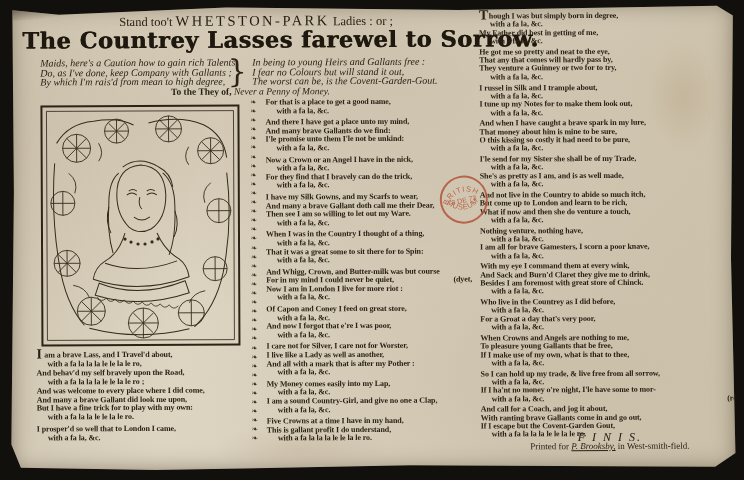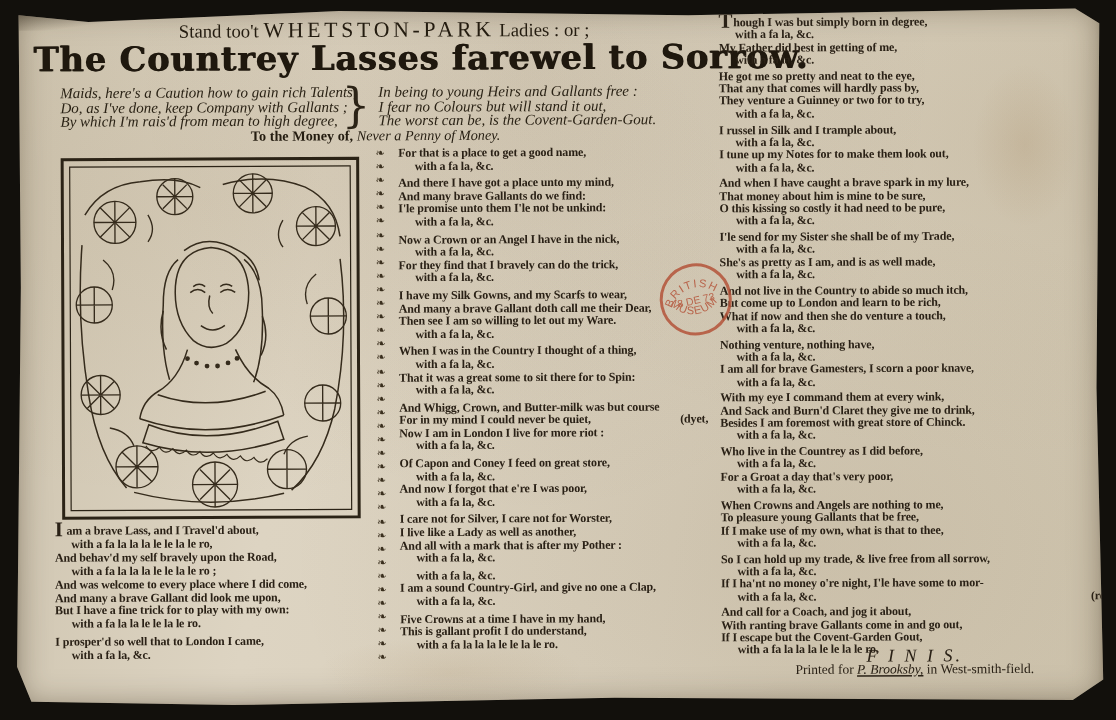--- a/index.html
+++ b/index.html
@@ -96,21 +96,21 @@
       </div>
       <div class="brace">}</div>
       <div class="epi right">
         <div>In being to young Heirs and Gallants free :</div>
         <div>I fear no Colours but will stand it out,</div>
         <div>The worst can be, is the Covent-Garden-Gout.</div>
       </div>
     </div>
 
     <div class="tune">
-      <b>To the Money of,</b>
+      <b>To the They of,</b>
       <i>Never a Penny of Money.</i>
     </div>
 
     <svg class="woodcut" viewBox="0 0 203 245">
       <g stroke="#2b2316" fill="none" stroke-width="2">
         <rect x="3" y="3" width="197" height="239"></rect>
       </g>
       <g stroke="#2b2316" fill="none" stroke-width="0.8">
         <rect x="8" y="8" width="187" height="229"></rect>
       </g>
@@ -274,20 +274,21 @@
           <div class="line">And now I forgot that e're I was poor,</div>
           <div class="line indent">with a fa la, &amp;c.</div>
         </div>
         <div class="stanza">
           <div class="line">I care not for Silver, I care not for Worster,</div>
           <div class="line">I live like a Lady as well as another,</div>
           <div class="line">And all with a mark that is after my Pother :</div>
           <div class="line indent">with a fa la, &amp;c.</div>
         </div>
         <div class="stanza">
+          <div class="line">My Money comes easily into my Lap,</div>
           <div class="line indent">with a fa la, &amp;c.</div>
           <div class="line">I am a sound Country-Girl, and give no one a Clap,</div>
           <div class="line indent">with a fa la, &amp;c.</div>
         </div>
         <div class="stanza">
           <div class="line">Five Crowns at a time I have in my hand,</div>
           <div class="line">This is gallant profit I do understand,</div>
           <div class="line indent">with a fa la la la le le la le ro.</div>
         </div>
       </div>

